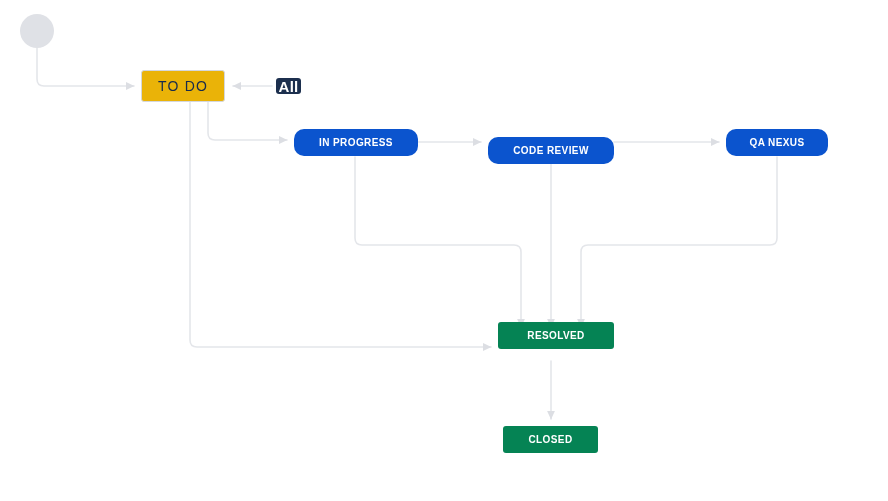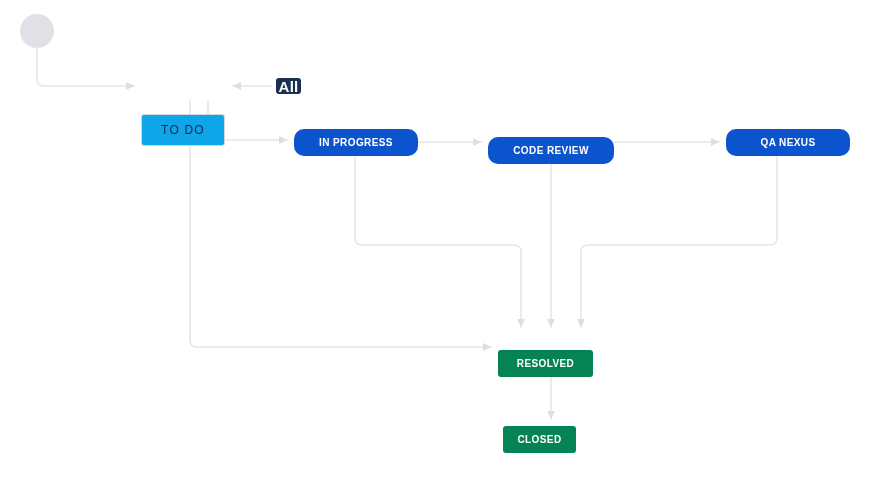--- a/index.html
+++ b/index.html
@@ -33,27 +33,26 @@
     align-items: center;
     justify-content: center;
     border-radius: 3px;
     font-size: 10px;
     font-weight: bold;
     letter-spacing: 0.4px;
     white-space: nowrap;
     user-select: none;
   }
   .node.status-initial {
-    background: #0ea5e9;
+    background: #eab308;
     color: #172b4d;
     border: 1px solid #d4d7dd;
     font-weight: normal;
     letter-spacing: 1.2px;
-    font-size: 12px;
-    margin-top: 44px;
+    font-size: 14px;
   }
   .node.status-inprogress {
     background: #0b54ce;
     color: #ffffff;
     border-radius: 10px;
   }
   .node.status-done {
     background: #058354;
     color: #ffffff;
   }
@@ -115,19 +114,19 @@
   <div class="start-circle" style="left:20px; top:14px; width:34px; height:34px;"></div>
 
   <div class="badge" style="left:276px; top:78px; width:25px; height:16px;">All</div>
 
   <div class="node status-initial" style="left:141px; top:70px; width:84px; height:32px;">TO DO</div>
 
   <div class="node status-inprogress" style="left:294px; top:129px; width:124px; height:27px;">IN PROGRESS</div>
 
   <div class="node status-inprogress" style="left:488px; top:129px; width:126px; height:27px;margin-top:8px;">CODE REVIEW</div>
 
-  <div class="node status-inprogress" style="left:726px; top:129px; width:124px; height:27px;">QA NEXUS</div>
+  <div class="node status-inprogress" style="left:726px; top:129px; width:102px; height:27px;">QA NEXUS</div>
 
-  <div class="node status-done" style="left:498px; top:350px; width:95px; height:27px;">RESOLVED</div>
+  <div class="node status-done" style="left:498px; top:322px; width:116px; height:27px;">RESOLVED</div>
 
-  <div class="node status-done" style="left:503px; top:426px; width:73px; height:27px;">CLOSED</div>
+  <div class="node status-done" style="left:503px; top:426px; width:95px; height:27px;">CLOSED</div>
 
 </div>
 
 </body></html>

